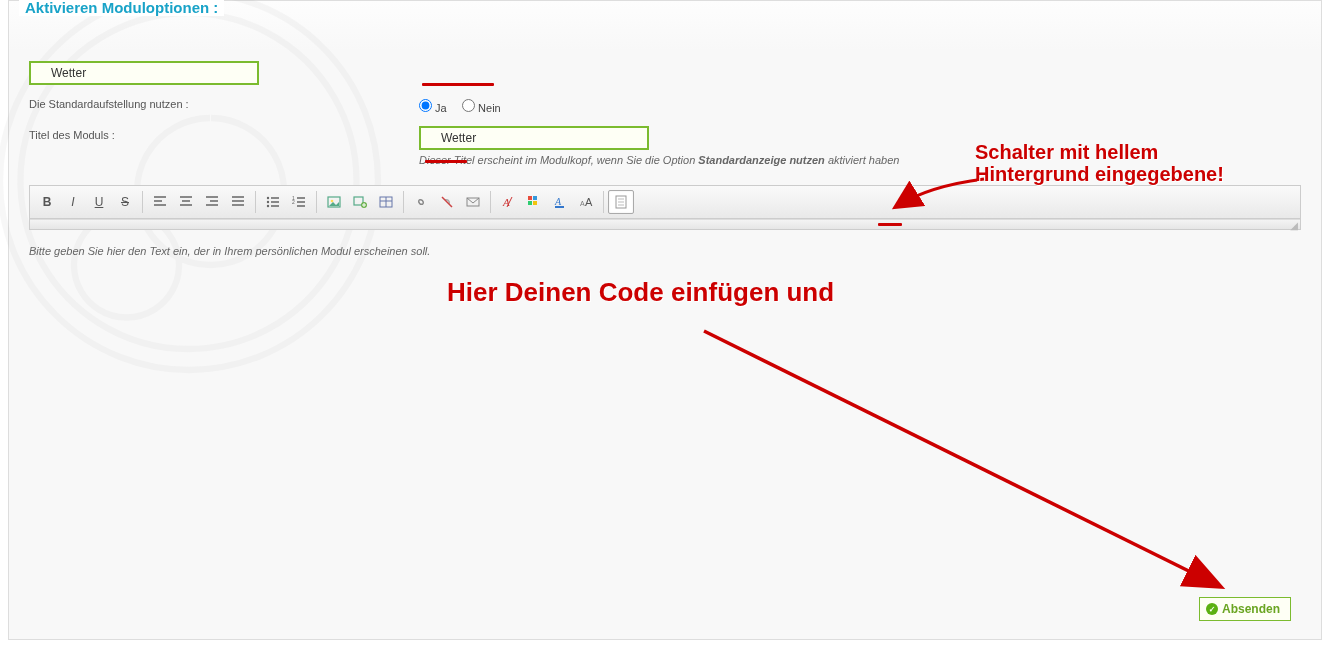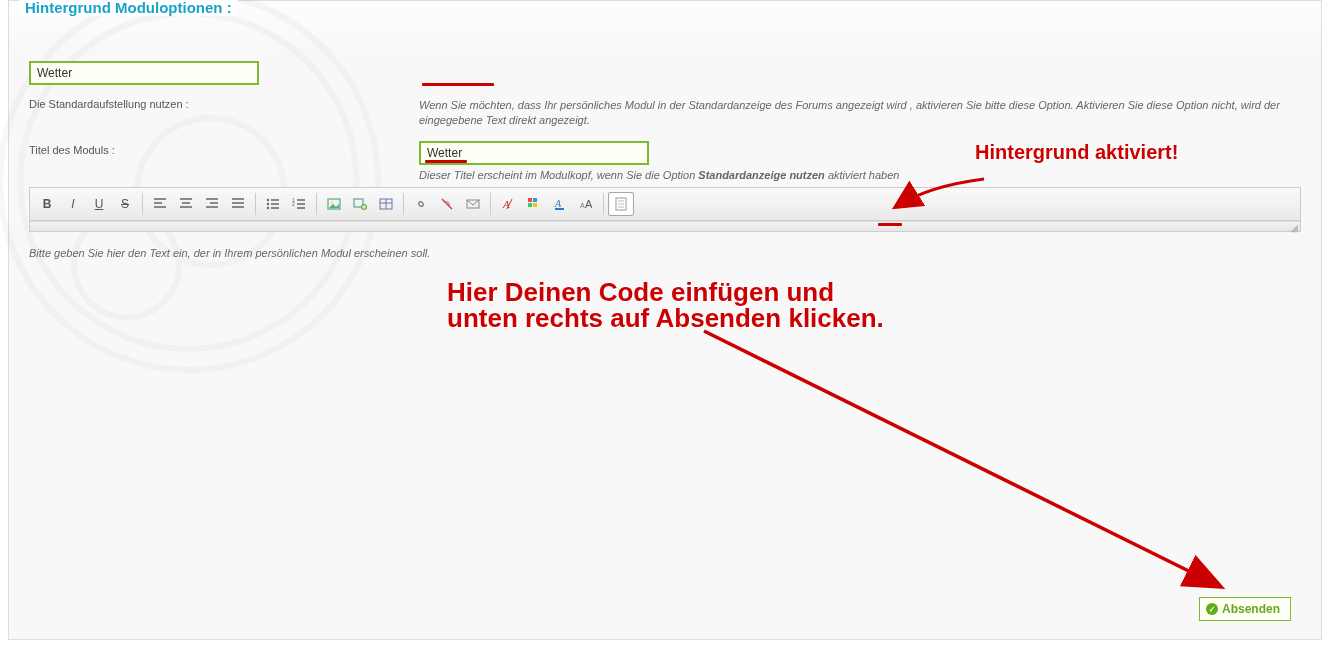--- a/index.html
+++ b/index.html
@@ -49,21 +49,21 @@
     flex-shrink: 0;
     font-size: 11px;
     color: #555;
     padding-top: 3px;
   }
   .field-col {
     flex: 1;
   }
   .text-input {
     width: 230px;
-    padding: 3px 6px;
+    padding: 3px 20px;
     border: 2px solid #7bbb2f;
     background: #fefff5;
     font-size: 12px;
     color: #333;
     font-family: Verdana, sans-serif;
   }
   .radio-line { margin-top: 4px; }
   .radio-line label {
     font-size: 11px;
     color: #444;
@@ -193,39 +193,42 @@
 
   <svg class="bg-swirl" viewBox="0 0 400 400">
     <g fill="none" stroke="#888" stroke-width="6">
       <circle cx="200" cy="200" r="180"></circle>
       <path d="M200 40 a160 160 0 1 1 -1 0"></path>
       <path d="M220 140 a70 70 0 1 0 1 0"></path>
       <path d="M140 230 a50 50 0 1 0 1 0"></path>
     </g>
   </svg>
 
-  <div class="legend">Hintergrund Moduloptionen :</div>
+  <div class="legend">Aktivieren Moduloptionen :</div>
 
   <div style="height:60px"></div>
 
   <div class="form-row" style="margin-bottom:10px;">
     <div class="field-col">
       <input class="text-input" value="Wetter" style="">
     </div>
   </div>
   <div class="red-underline" style="left:413px; top:82px; width:72px;"></div>
 
   <div class="form-row" style="margin-bottom:12px;">
     <div class="label-col">Die Standardaufstellung nutzen :</div>
     <div class="field-col">
-      <div class="hint">Wenn Sie möchten, dass Ihr persönliches Modul in der Standardanzeige des Forums angezeigt wird , aktivieren Sie bitte diese Option. Aktivieren Sie diese Option nicht, wird der eingegebene Text direkt angezeigt.</div>
+      <div class="radio-line">
+        <label><input type="radio" name="std" checked="" style=""> <span>Ja</span></label>
+        <label><input type="radio" name="std" style=""> <span>Nein</span></label>
+      </div>
     </div>
   </div>
 
-  <div class="form-row" style="">
+  <div class="form-row" style="margin-bottom:12px;">
     <div class="label-col">Titel des Moduls :</div>
     <div class="field-col">
       <input class="text-input" value="Wetter" style="">
       <div class="hint">
         <span>Dieser Titel erscheint im Modulkopf, wenn Sie die Option </span><strong>Standardanzeige nutzen</strong><span> aktiviert haben</span>
       </div>
     </div>
   </div>
   <div class="red-underline" style="left:416px; top:159px; width:42px;"></div>
 
@@ -399,34 +402,34 @@
   </div>
 
   <div class="red-underline" style="left:869px; top:222px; width:24px;"></div>
 
   <button class="submit-btn">
     <span class="ok-icon">✓</span>
     <span>Absenden</span>
   </button>
 
   <div class="annot" style="left:966px; top:140px; font-size:20px; line-height:22px;">
-    <div>Hintergrund aktiviert!</div>
+    <div>Schalter mit hellem</div>
+    <div>Hintergrund eingegebene!</div>
   </div>
   <svg class="arrow-svg" style="left:880px; top:175px; width:110px; height:60px;">
     <defs>
         <marker id="ah1" markerWidth="10" markerHeight="10" refX="8" refY="5" orient="auto">
           <path d="M0 0 L10 5 L0 10 Z" fill="#cc0000"></path>
         </marker>
       </defs>
     <path d="M95 3 Q40 10 8 30" fill="none" stroke="#cc0000" stroke-width="3" marker-end="url(#ah1)"></path>
   </svg>
 
   <div class="annot" style="left:438px; top:278px; font-size:26px; line-height:26px;">
     <div>Hier Deinen Code einfügen und</div>
-    <div>unten rechts auf Absenden klicken.</div>
   </div>
   <svg class="arrow-svg" style="left:690px; top:325px; width:560px; height:280px;">
     <defs>
         <marker id="ah2" markerWidth="12" markerHeight="12" refX="10" refY="5" orient="auto">
           <path d="M0 0 L12 5 L0 10 Z" fill="#cc0000"></path>
         </marker>
       </defs>
     <line x1="5" y1="5" x2="520" y2="260" stroke="#cc0000" stroke-width="3.5" marker-end="url(#ah2)"></line>
   </svg>
 </div>

